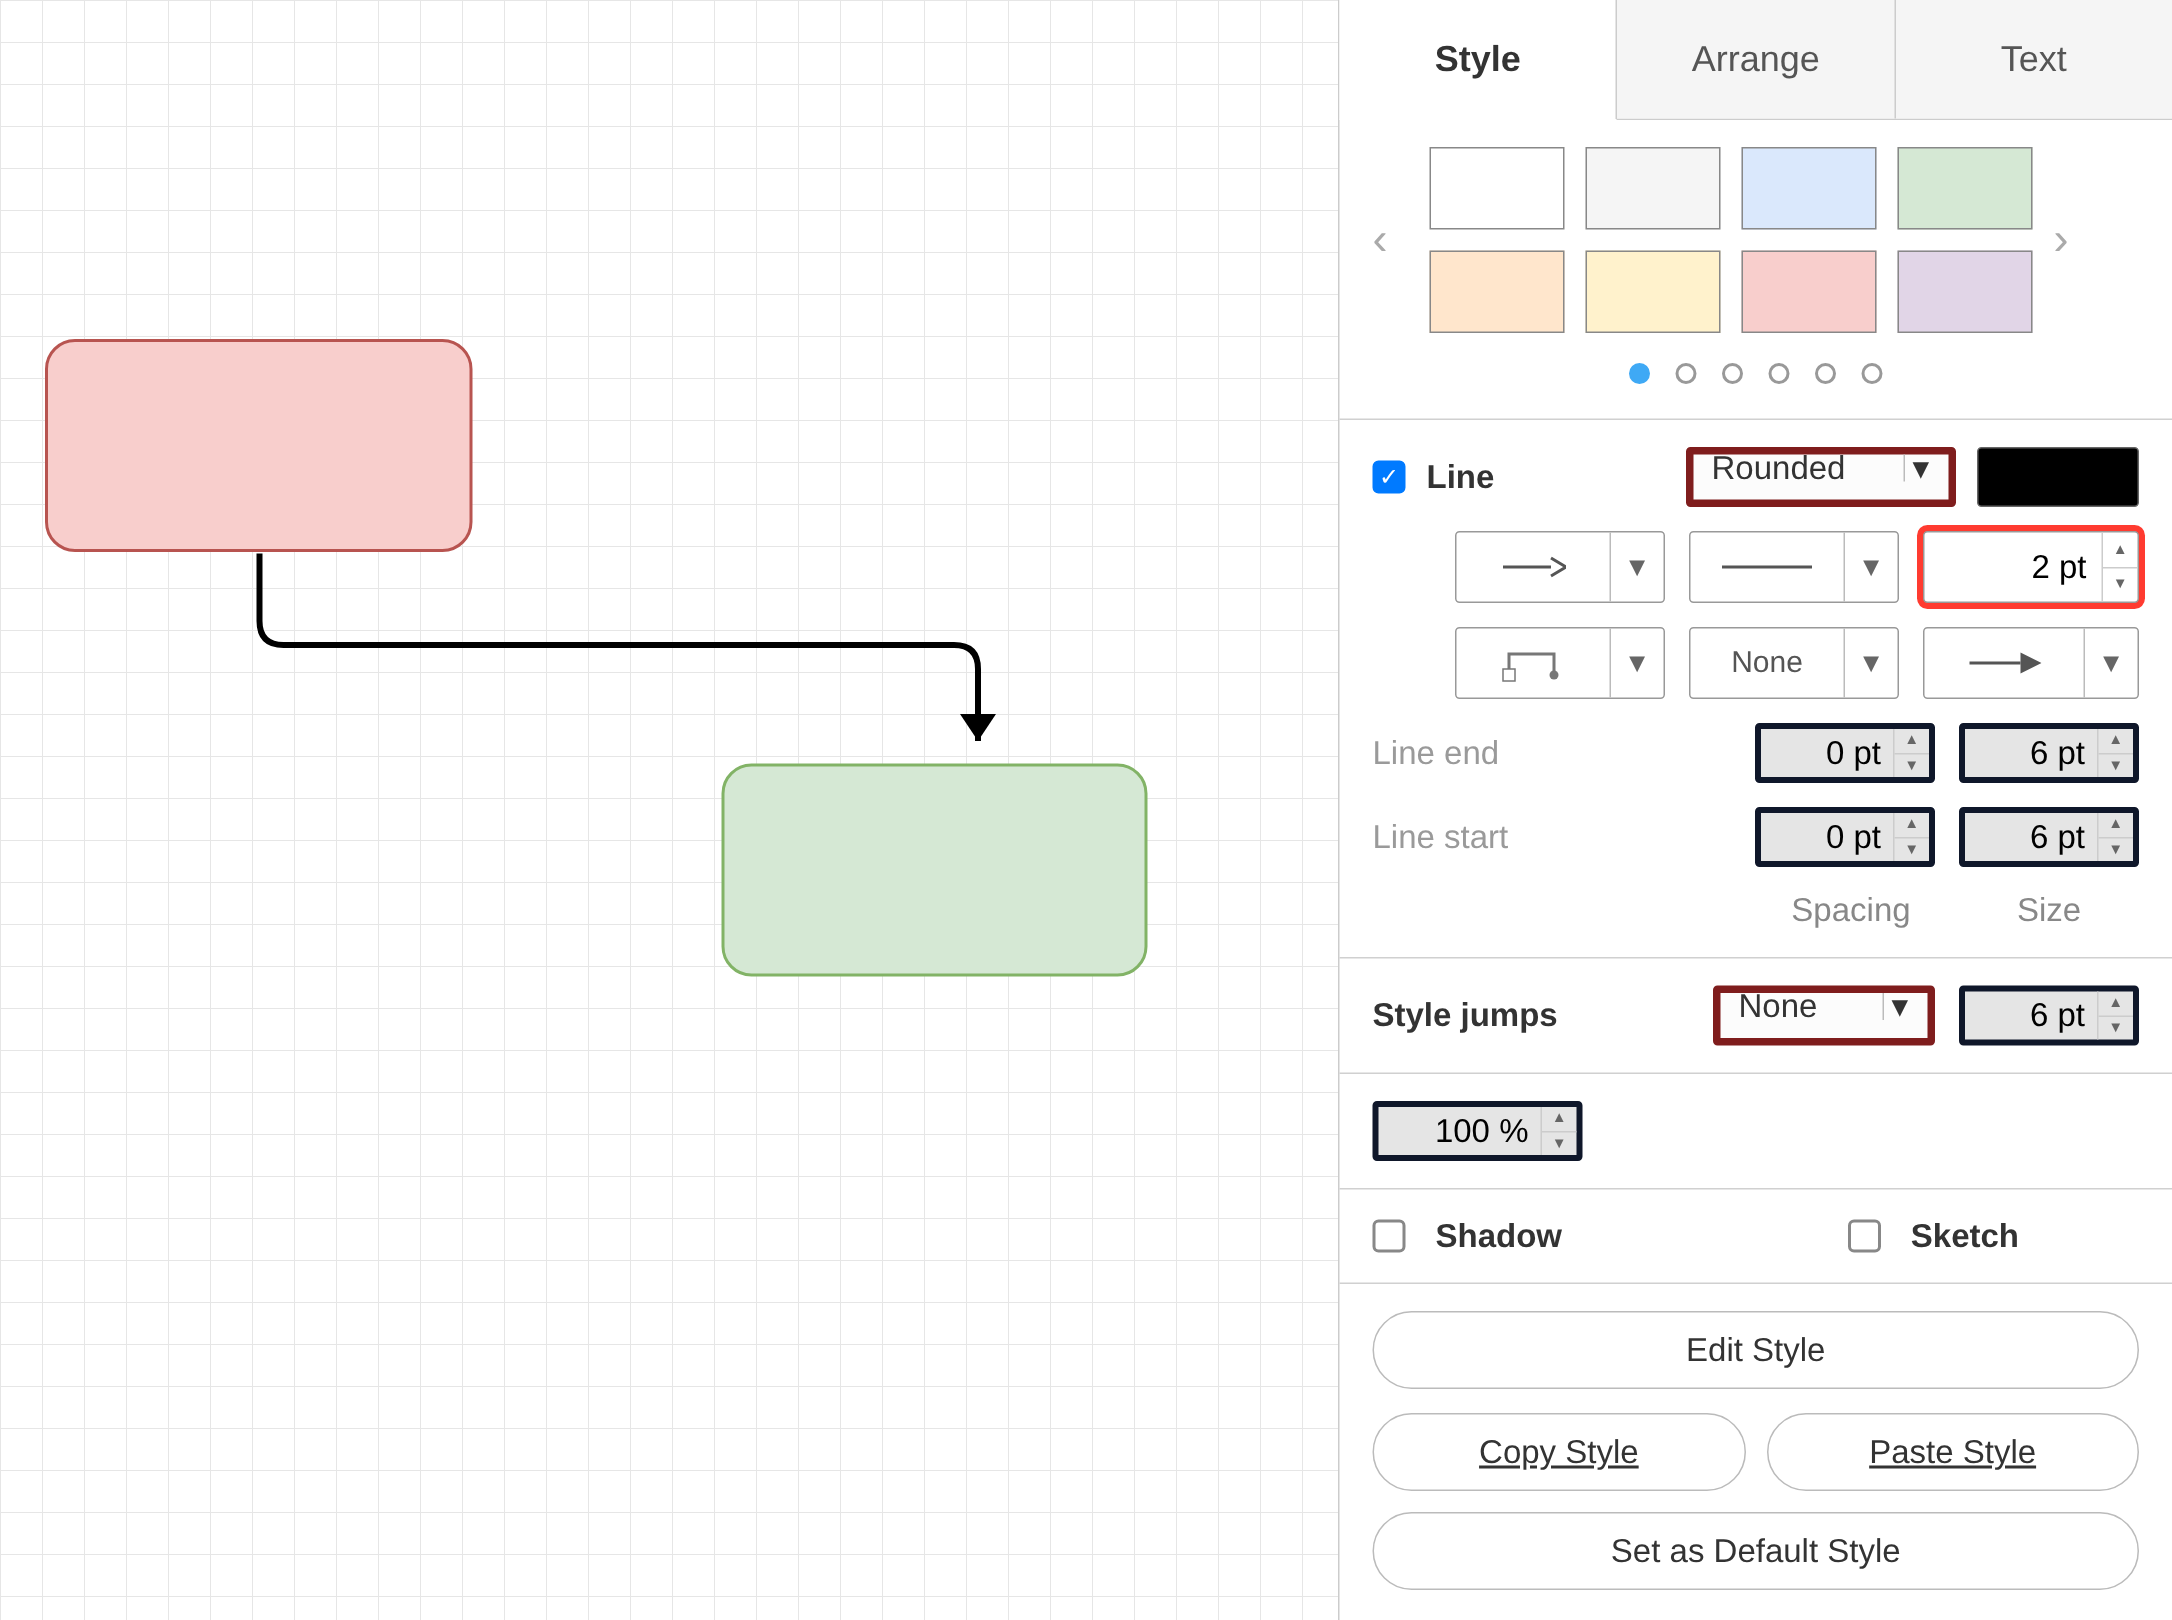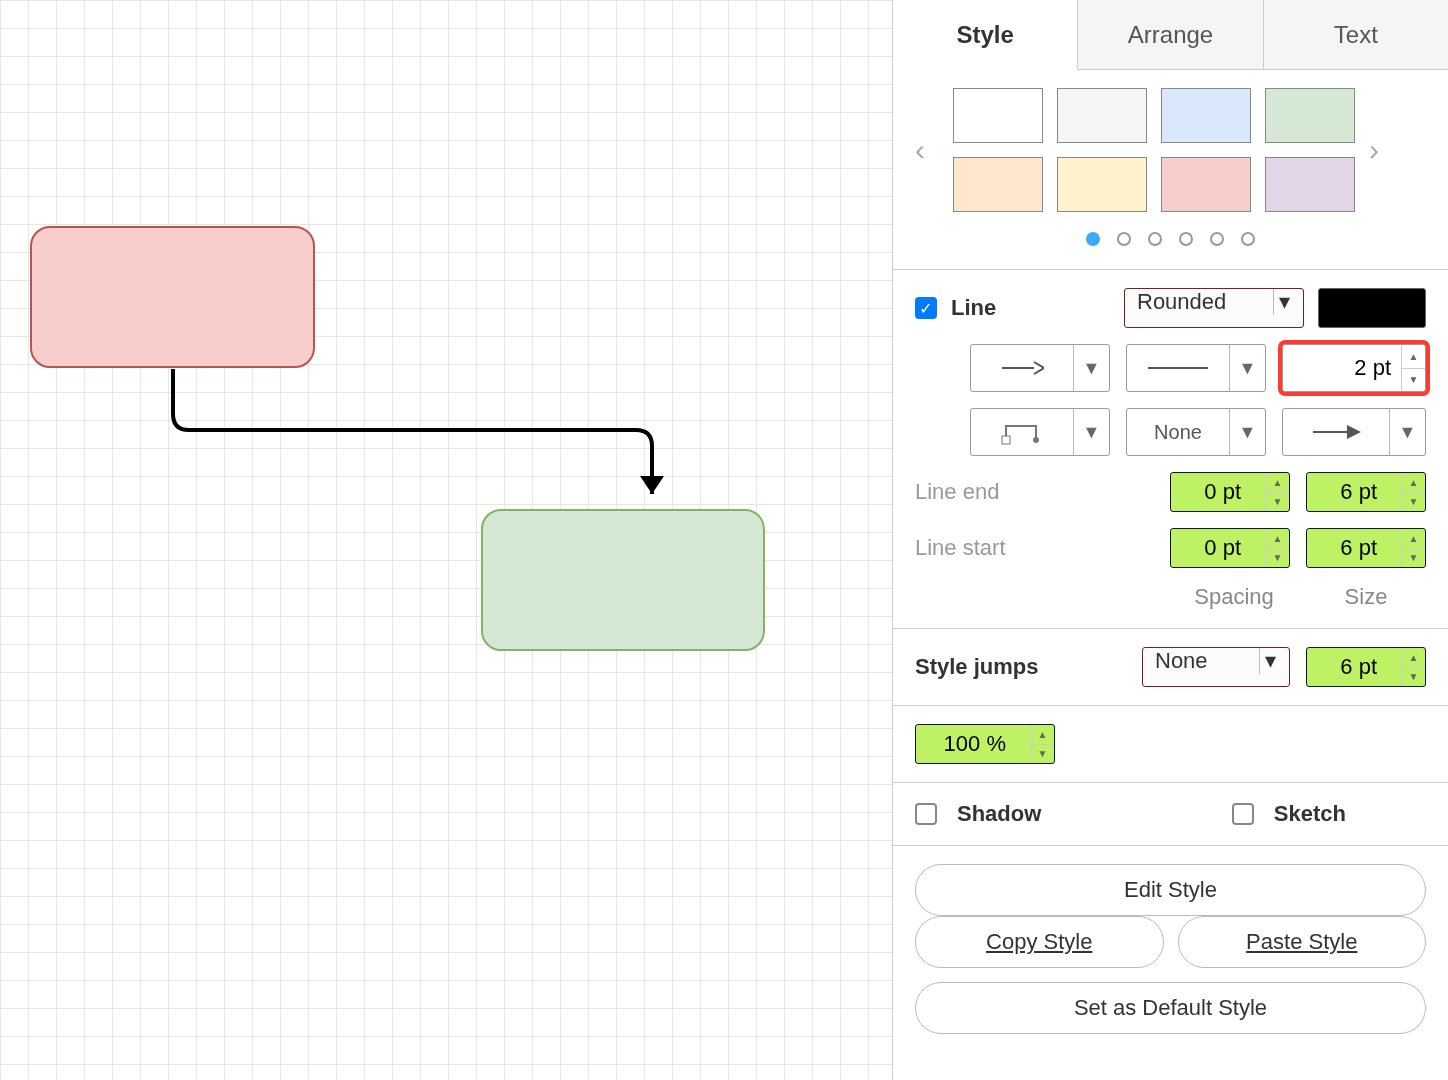--- a/index.html
+++ b/index.html
@@ -44,21 +44,21 @@
 }
 .sidebar {
   flex: 1;
   border-left: 1px solid #ccc;
   background: #fff;
   display: flex;
   flex-direction: column;
 }
 .tabs {
   display: flex;
-  height: 70px;
+  height: 80px;
   border-bottom: 1px solid #ccc;
 }
 .tab {
   flex: 1;
   display: flex;
   align-items: center;
   justify-content: center;
   font-size: 24px;
   color: #555;
   background: #f5f5f5;
@@ -110,21 +110,21 @@
   border: 2px solid #888;
   border-radius: 4px;
   cursor: pointer;
   display: inline-flex;
   align-items: center; justify-content: center;
 }
 .checkbox.checked { background: #007aff; border-color: #007aff; color: #fff; font-size: 16px; }
 .label { font-size: 22px; font-weight: 600; color: #333; }
 .label.muted { color: #9a9a9a; font-weight: 500; }
 .select {
-  border: 1px solid #7f1d1d;
+  border: 5px solid #7f1d1d;
   background: #fcfcfc;
   height: 40px;
   display: flex;
   align-items: center;
   padding: 0 8px 12px 12px;
   font-size: 22px;
   cursor: pointer;
   border-radius: 3px;
 }
 .select .drop {
@@ -186,25 +186,24 @@
   cursor: pointer;
 }
 .spin-btns div:first-child { border-bottom: 1px solid #ccc; }
 .highlight-red {
   box-shadow: 0 0 0 4px #ff3b30;
   position: relative;
   z-index: 2;
 }
 .spin-small {
   display: flex;
-  border: 1px solid #0f172a;
+  border: 4px solid #0f172a;
   border-radius: 3px;
   height: 40px;
-  background: #bef264;
-  gap: 16px;
+  background: #e5e5e5;
 }
 .spin-small input {
   flex: 1;
   border: none;
   text-align: right;
   font-size: 22px;
   padding-right: 8px;
   background: transparent;
   outline: none;
   width: 60px;
@@ -415,21 +414,21 @@
       <span class="checkbox"></span>
       <span class="label">Shadow</span>
       <span style="flex:1"></span>
       <span class="checkbox"></span>
       <span class="label">Sketch</span>
       <span style="width:60px"></span>
     </div>
   </div>
 
   <div class="section" style="border-bottom:none;">
-    <div class="btn" style="margin-bottom:0;">Edit Style</div>
+    <div class="btn" style="margin-bottom:16px;">Edit Style</div>
     <div class="btn-row" style="margin-bottom:14px;">
       <div class="btn">Copy Style</div>
       <div class="btn">Paste Style</div>
     </div>
     <div class="btn">Set as Default Style</div>
   </div>
 
 </div>
 
 </body></html>

